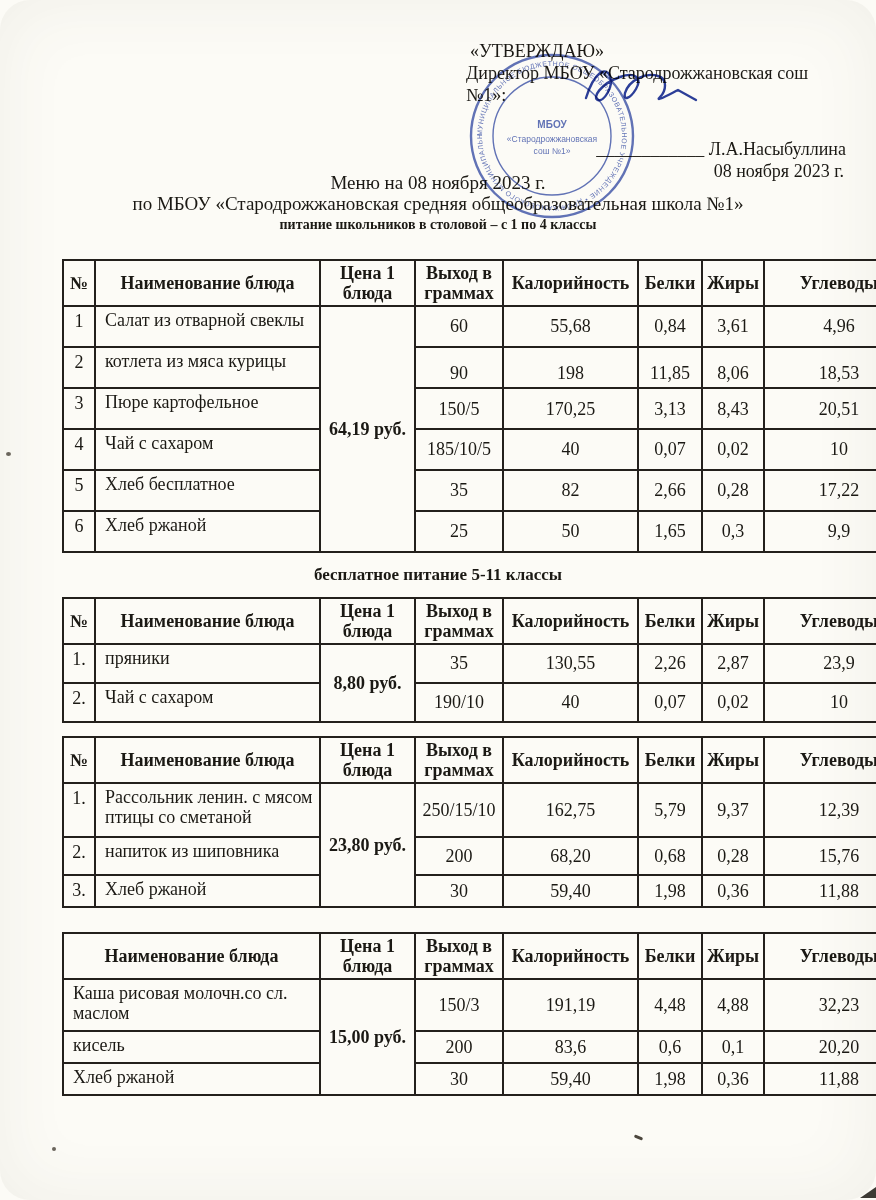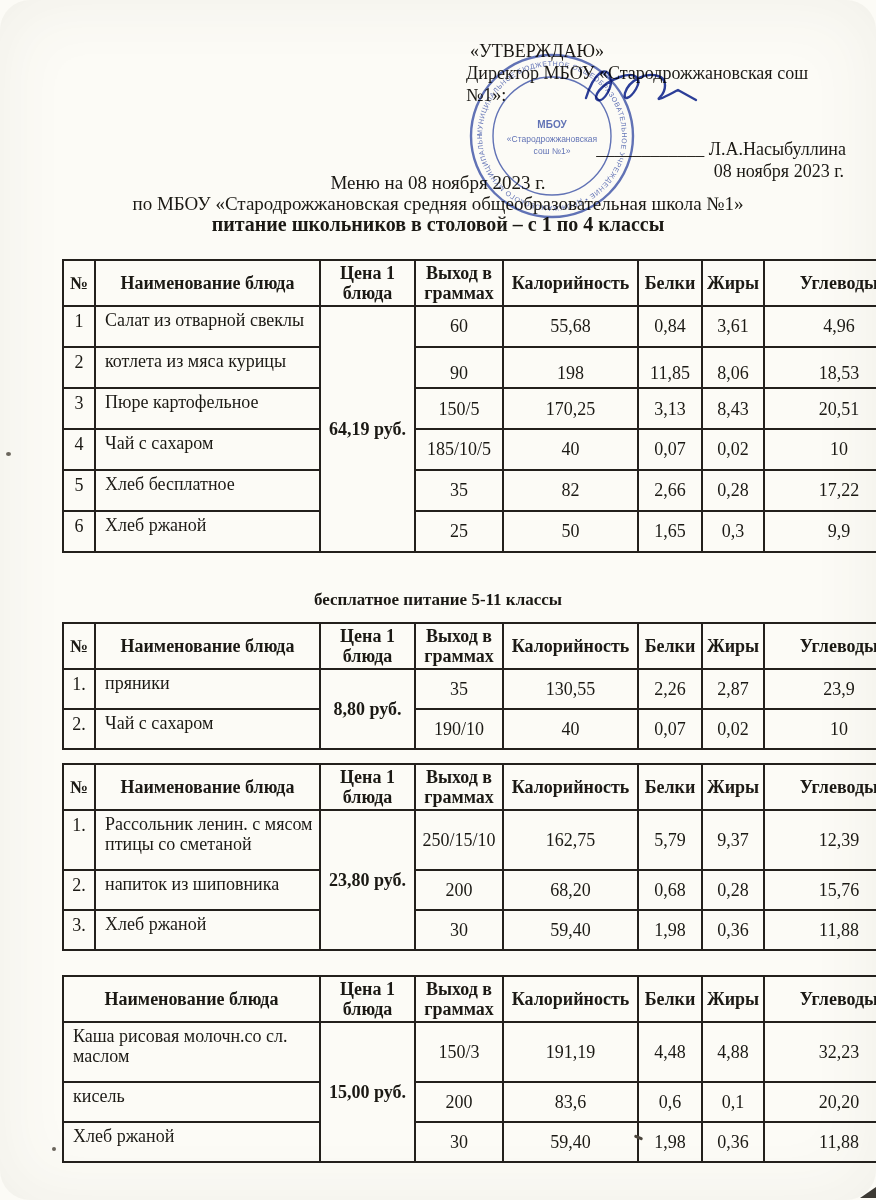--- a/index.html
+++ b/index.html
@@ -32,42 +32,42 @@
     position: absolute; left: 468px; top: 52px; z-index: 2;
     opacity: .82; mix-blend-mode: multiply;
   }
   .signature {
     position: absolute; left: 578px; top: 60px; z-index: 3;
     mix-blend-mode: multiply;
   }
 
   
   .titles { padding-top: 172px; text-align: center; font-size: 19px; line-height: 21px; }
-  .titles .t3 { font-weight: bold; font-size: 20px; }
+  .titles .t3 { font-weight: bold; font-size: 14px; }
 
   
   .sec-title { font-weight: bold; font-size: 17px; }
-  .sec-free { margin-top: 37px; text-align: center; font-family: Liberation Serif, serif; }
+  .sec-free { margin-top: 12px; text-align: center; font-family: Liberation Serif, serif; }
   .sec-parent { margin-top: 28px; text-align: left; padding-left: 200px; }
 
   
   .table-wrap { margin-left: 62px; }
   #table-1 { margin-top: 24px; }
   #table-2 { margin-top: 12px; }
   #table-3 { margin-top: 13px; }
   #table-4 { margin-top: 24px; }
 
   table { border-collapse: collapse; table-layout: fixed; width: 851px; font-size: 18px; }
   th, td { border: 2px solid #23201c; overflow: hidden; }
   th {
     font-weight: bold; text-align: center; vertical-align: middle;
     padding: 2px 2px; height: 46px; line-height: 20px;
   }
   td.num  { text-align: center; vertical-align: top; padding-top: 4px; }
-  td.name { text-align: left; vertical-align: top; padding: 3px 5px 15px 9px; line-height: 20px; }
+  td.name { text-align: left; vertical-align: top; padding: 3px 5px 7px 9px; line-height: 20px; }
   td.price{ text-align: center; vertical-align: middle; font-weight: bold; margin-left: 36px; }
   td.val  { text-align: center; vertical-align: middle; padding: 1px 2px; }
 
   #table-1 tbody tr { height: 41px; }
   #table-1 tbody tr:nth-child(2) td.val { vertical-align: bottom; padding-bottom: 3px; }
   #table-1 tbody tr:nth-child(3) td.val { vertical-align: top; padding-top: 10px; }
   #table-2 tbody tr { height: 39px; }
   #table-3 tbody tr { height: 38px; }
   #table-3 tbody tr:first-child { height: 54px; }
   #table-3 tbody tr:last-child  { height: 31px; }

